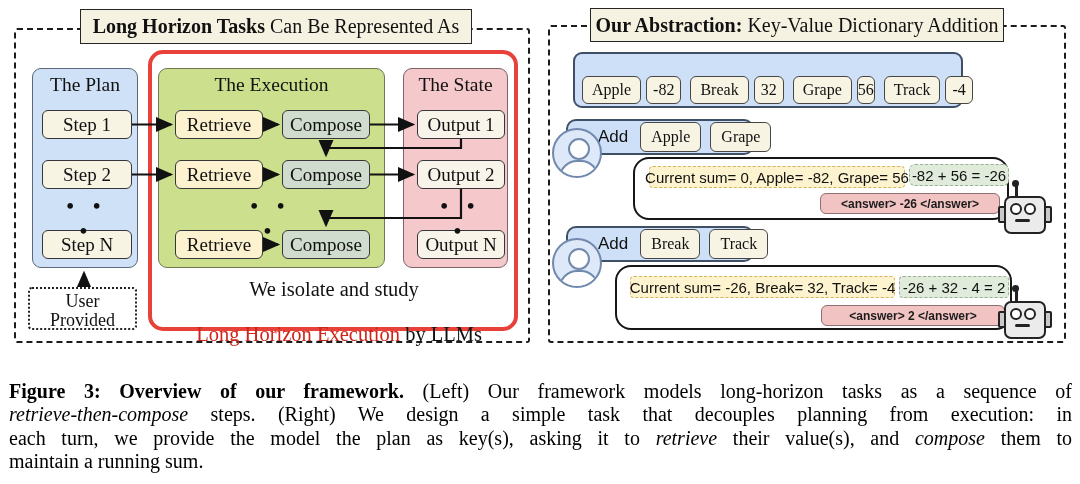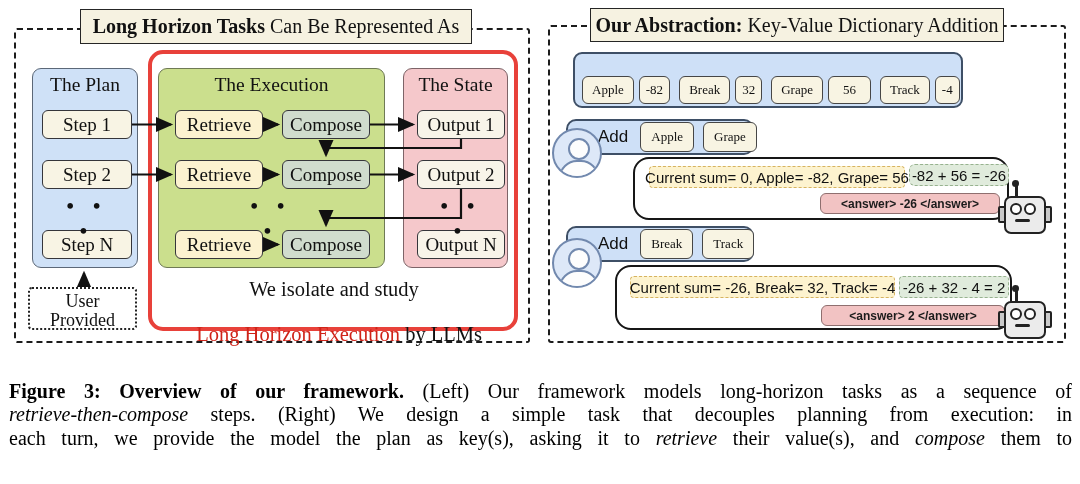--- a/index.html
+++ b/index.html
@@ -38,21 +38,21 @@
     text-align:center;font-size:18px;line-height:19px;padding-top:3px;
   }
   #arrow-layer{z-index:2;pointer-events:none;}
   
   .blue-box{background:#cee0f7;border:2px solid #3e4f66;z-index:3;}
   .sans{font-family:"Liberation Sans",sans-serif;}
   .dict-label{font-size:15px;color:#151515;white-space:pre;}
   .chip{
     background:#f8f4e3;border:1.8px solid #464646;border-radius:6px;
     display:inline-flex;align-items:center;justify-content:center;
-    font-size:13px;white-space:pre;
+    font-size:16px;white-space:pre;
   }
   .pair-row{display:flex;align-items:center;z-index:4;}
   .add-box{border-radius:10px;display:flex;align-items:center;z-index:3;}
   .add-label{font-size:17px;color:#111;}
   .avatar{
     border-radius:50%;background:#dde8f8;border:2.5px solid #7289ae;
     overflow:hidden;z-index:4;
   }
   .avatar .head{position:absolute;left:14px;top:8px;width:18px;height:18px;border-radius:50%;
     background:#fdfdfd;border:2.5px solid #7289ae;}
@@ -164,21 +164,21 @@
 </div>
 
 <div class="abs blue-box" style="left:573px;top:52px;width:390px;height:56px;border-radius:9px;"></div>
 <div class="abs sans dict-label" style="left:590px;top:56px;">Keep track of this dictionary</div>
 <div class="abs pair-row" style="left:582px;top:76px;height:27px;gap:9px;">
   <span class="chip" style="height:26px;padding:0 9px;">Apple</span>
   <span class="chip" style="height:26px;padding:0 6px;margin-left:-4px;">-82</span>
   <span class="chip" style="height:26px;padding:0 9px;">Break</span>
   <span class="chip" style="height:26px;padding:0 6px;margin-left:-4px;">32</span>
   <span class="chip" style="height:26px;padding:0 9px;">Grape</span>
-  <span class="chip" style="height:26px;padding:0 14px;margin-left:-4px;">56</span>
+  <span class="chip" style="height:26px;padding:0 0;margin-left:-4px;">56</span>
   <span class="chip" style="height:26px;padding:0 9px;">Track</span>
   <span class="chip" style="height:26px;padding:0 6px;margin-left:-4px;">-4</span>
 </div>
 
 <div class="abs blue-box add-box" style="left:566px;top:119px;width:188px;height:36px;padding-left:30px;gap:9px;">
   <span class="sans add-label">Add</span>
   <span class="chip" style="height:28px;padding:0 10px;margin-left:3px;">Apple</span>
   <span class="chip" style="height:28px;padding:0 10px;">Grape</span>
 </div>
 <div class="abs avatar" style="left:552px;top:128px;width:50px;height:50px;">
@@ -223,13 +223,14 @@
   <div class="head"></div>
   <div class="eye-l"></div>
   <div class="eye-r"></div>
   <div class="mouth"></div>
 </div>
 
 <div id="caption" class="abs" style="left:9px;top:380px;width:1063px;">
   <div class="cap-line"><span class="cap-b">Figure 3: Overview of our framework.</span><span> (Left) Our framework models long-horizon tasks as a sequence of</span></div>
   <div class="cap-line"><span class="cap-i">retrieve-then-compose</span><span> steps. (Right) We design a simple task that decouples planning from execution: in</span></div>
   <div class="cap-line"><span>each turn, we provide the model the plan as key(s), asking it to </span><span class="cap-i">retrieve</span><span> their value(s), and </span><span class="cap-i">compose</span><span> them to</span></div>
+  <div class="cap-line last"><span>maintain a running sum.</span></div>
 </div>
 
 </body></html>

